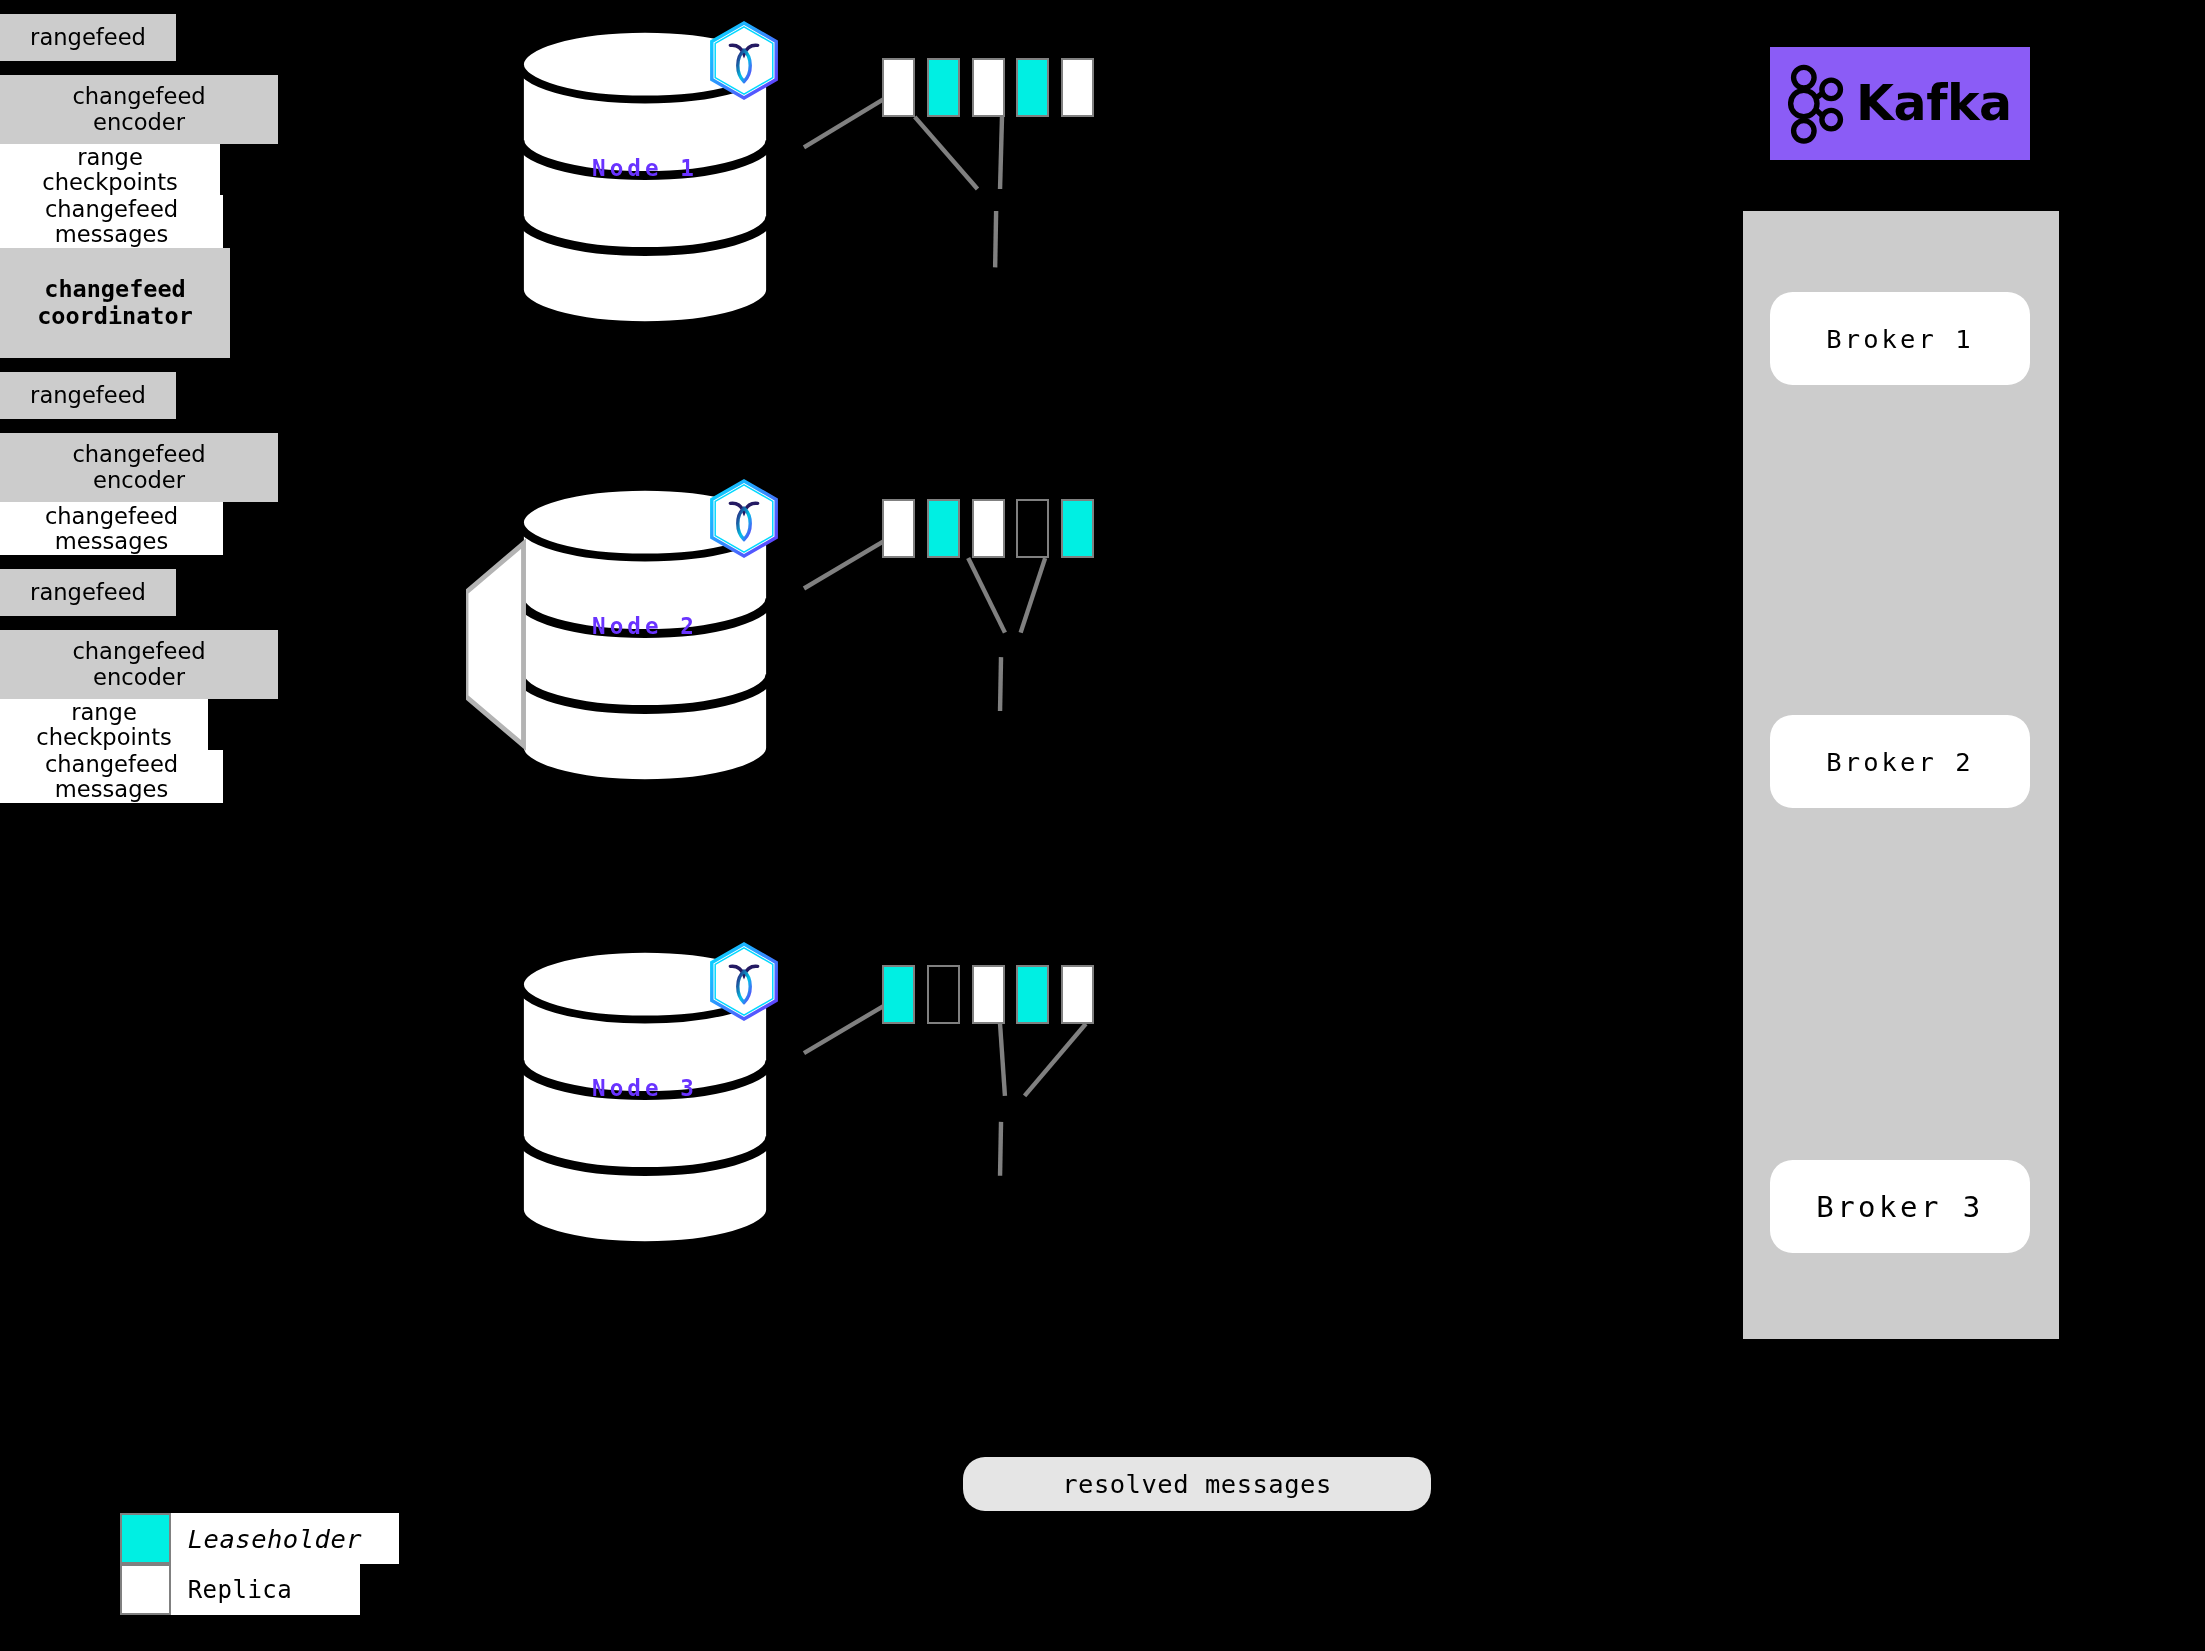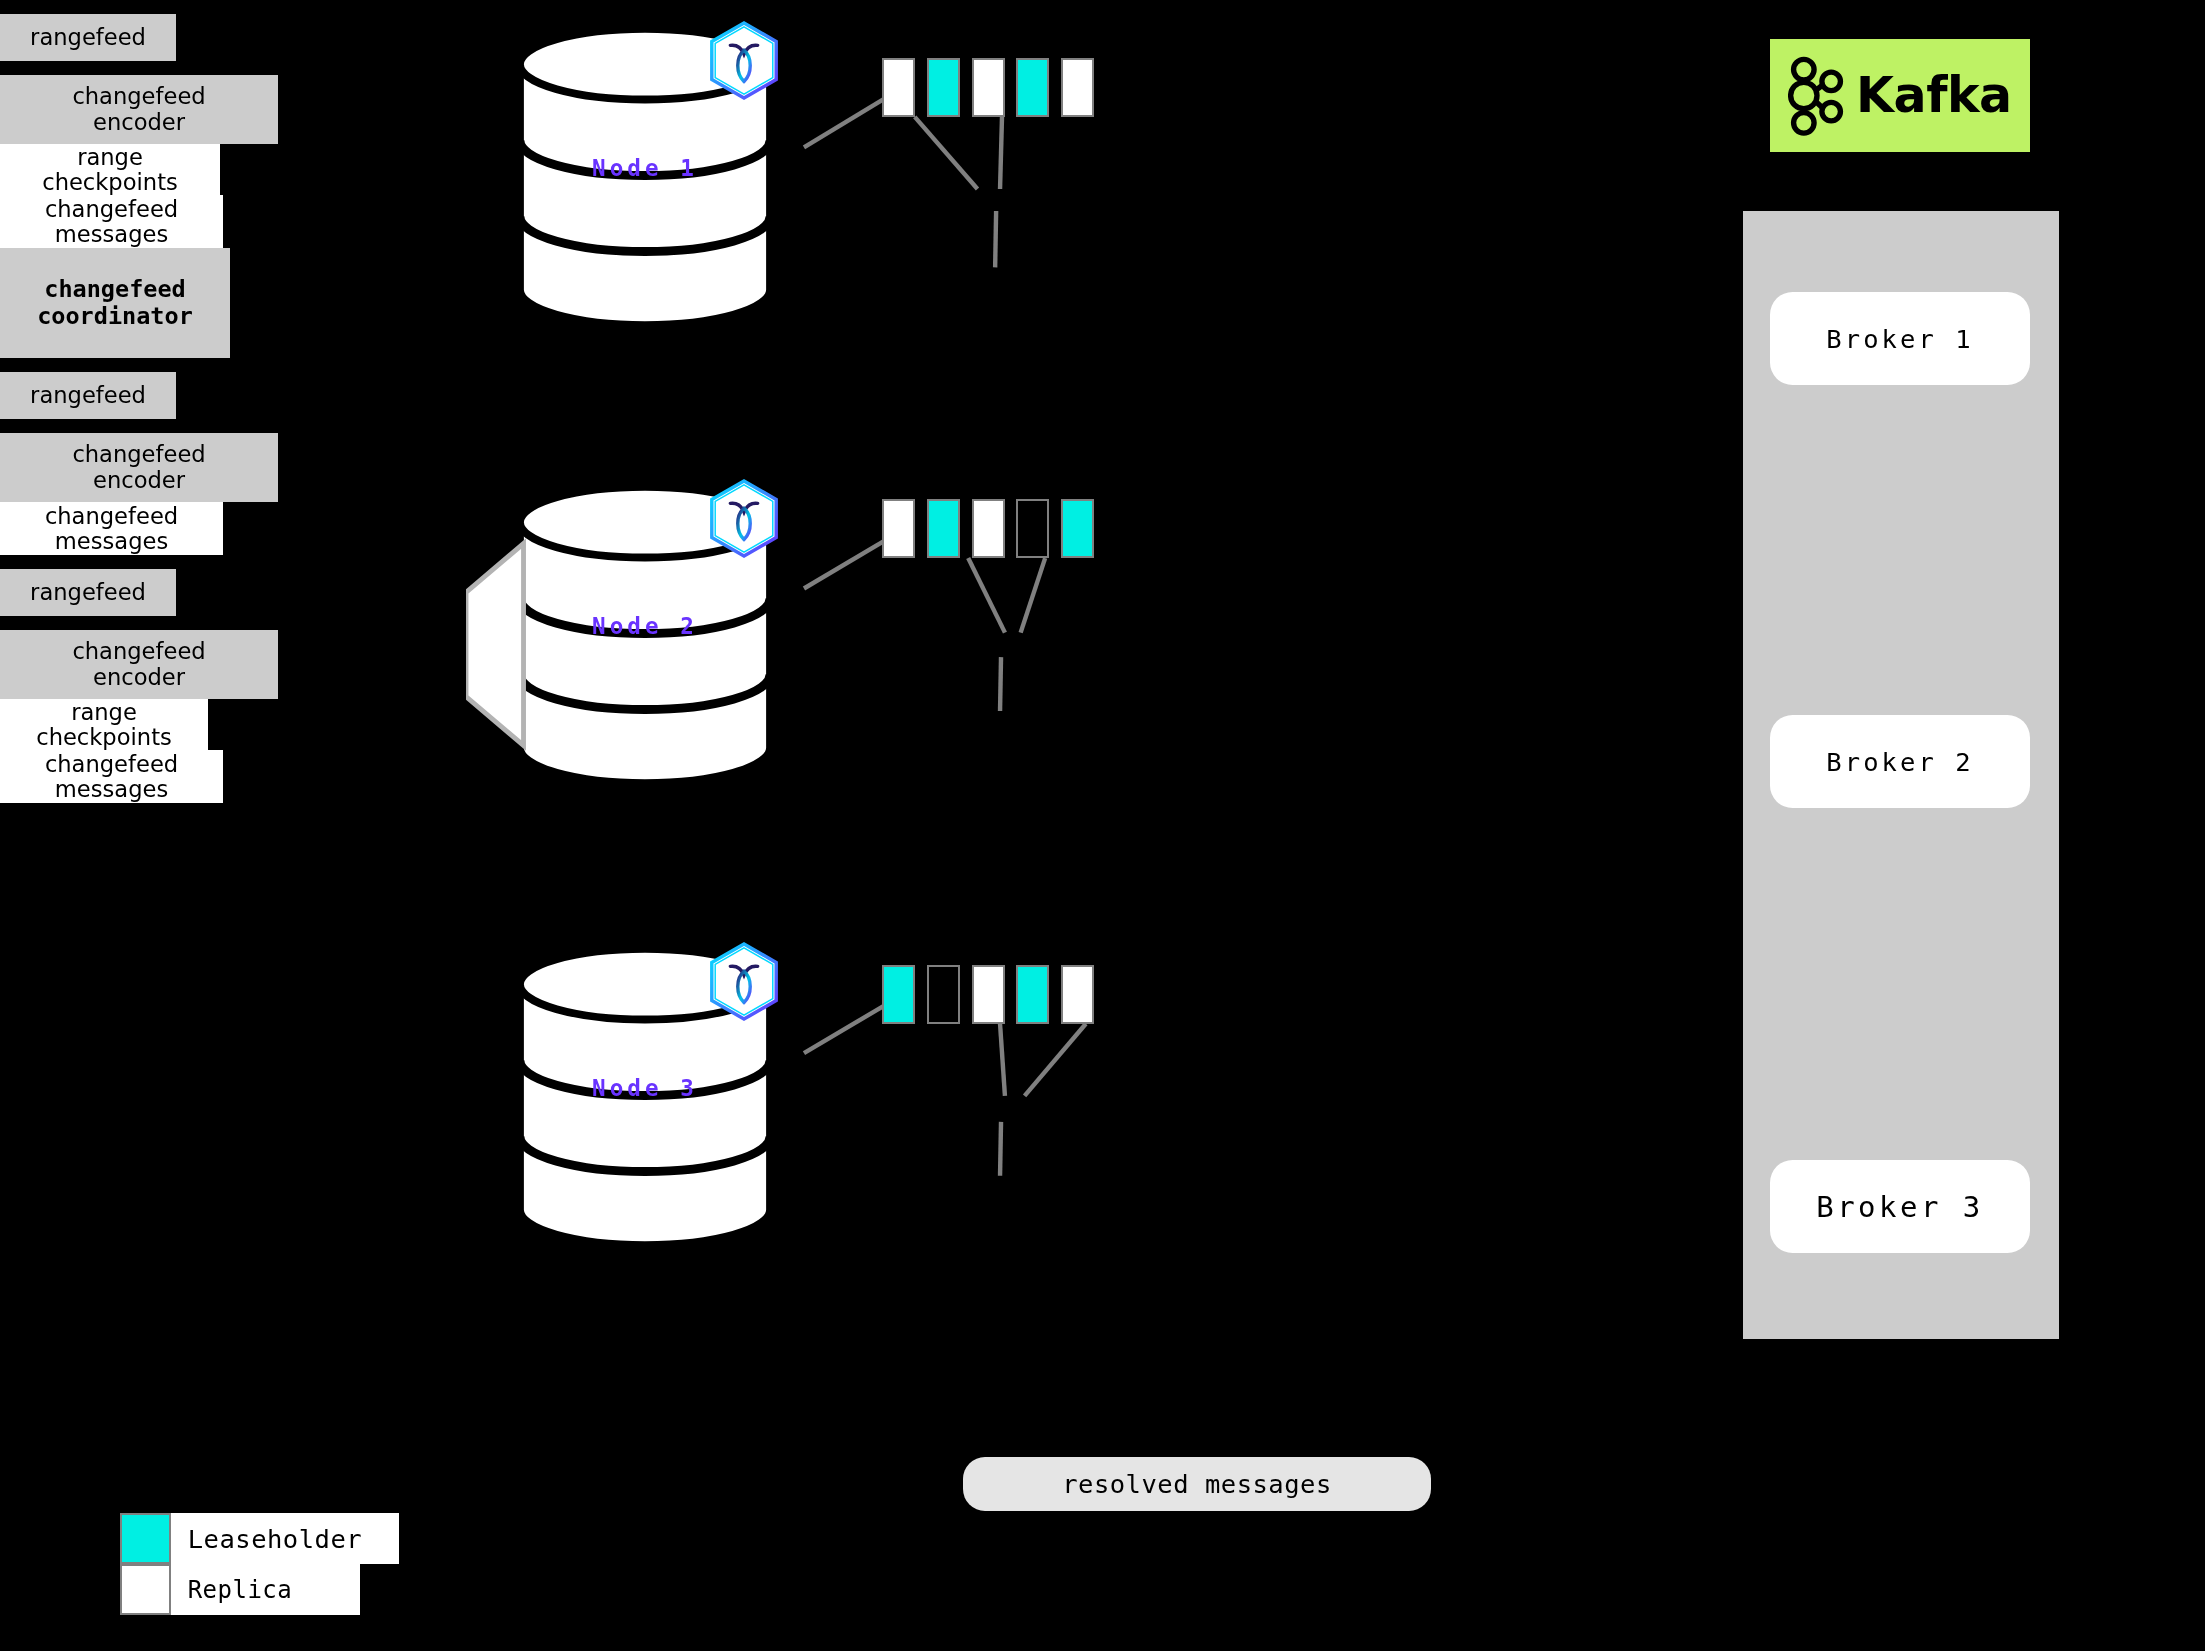--- a/index.html
+++ b/index.html
@@ -34,22 +34,23 @@
 
   
   .rangerow{position:absolute;display:flex;}
   .rbox{box-sizing:border-box;border:2.9px solid #808080;}
   .rbox.leaseholder{background:#00EFE3;}
   .rbox.replica{background:#ffffff;}
   .rbox.empty{background:transparent;}
 
   
   .kafka-logo{
-    background:#bef264;display:flex;align-items:center;justify-content:center;
+    background:#8b5cf6;display:flex;align-items:center;justify-content:center;
     gap:8.8px;
+    margin-top:8px;
   }
   .kafka-word{
     font-family:"DejaVu Sans","Liberation Sans",sans-serif;
     font-weight:bold;color:#000;letter-spacing:-.01em;
   }
   .broker-panel{background:#cccccc;}
   .broker{
     background:#fff;border-radius:22.6px;display:flex;align-items:center;
     justify-content:center;color:#000;letter-spacing:.12em;
     font-family:"DejaVu Sans Mono","Liberation Mono",monospace;
@@ -300,21 +301,21 @@
 
 <div class="broker-panel" style="position:absolute;left:1743px;top:211px;width:316px;height:1128px;"></div>
 
 <div class="broker" style="position:absolute;left:1770px;top:292px;width:260px;height:93px;font-size:25.5px;">Broker 1</div>
 <div class="broker" style="position:absolute;left:1770px;top:715px;width:260px;height:93px;font-size:25.5px;">Broker 2</div>
 <div class="broker" style="position:absolute;left:1770px;top:1160px;width:260px;height:93px;font-size:29px;">Broker 3</div>
 
 <div class="pill" style="position:absolute;left:963px;top:1457px;width:468px;height:54px;font-size:25.5px;">resolved messages</div>
 
 <div class="abs" style="left:120px;top:1513px;width:324px;height:118px;">
-  <div style="position:absolute;left:0;top:0;display:flex;align-items:flex-end;">
+  <div style="position:absolute;left:0;top:0;display:flex;align-items:flex-end;font-style:italic;">
     <div class="legend-sw leaseholder" style="width:51px;height:51px;background:#00EFE3;"></div>
     <div class="legend-lab" style="height:51px;width:211px;font-size:25.5px;">Leaseholder</div>
   </div>
   <div style="position:absolute;left:0;top:51px;display:flex;align-items:center;">
     <div class="legend-sw replica" style="width:51px;height:51px;background:#ffffff;"></div>
     <div class="legend-lab" style="height:51px;width:172px;font-size:24px;">Replica</div>
   </div>
 </div>
 
 

